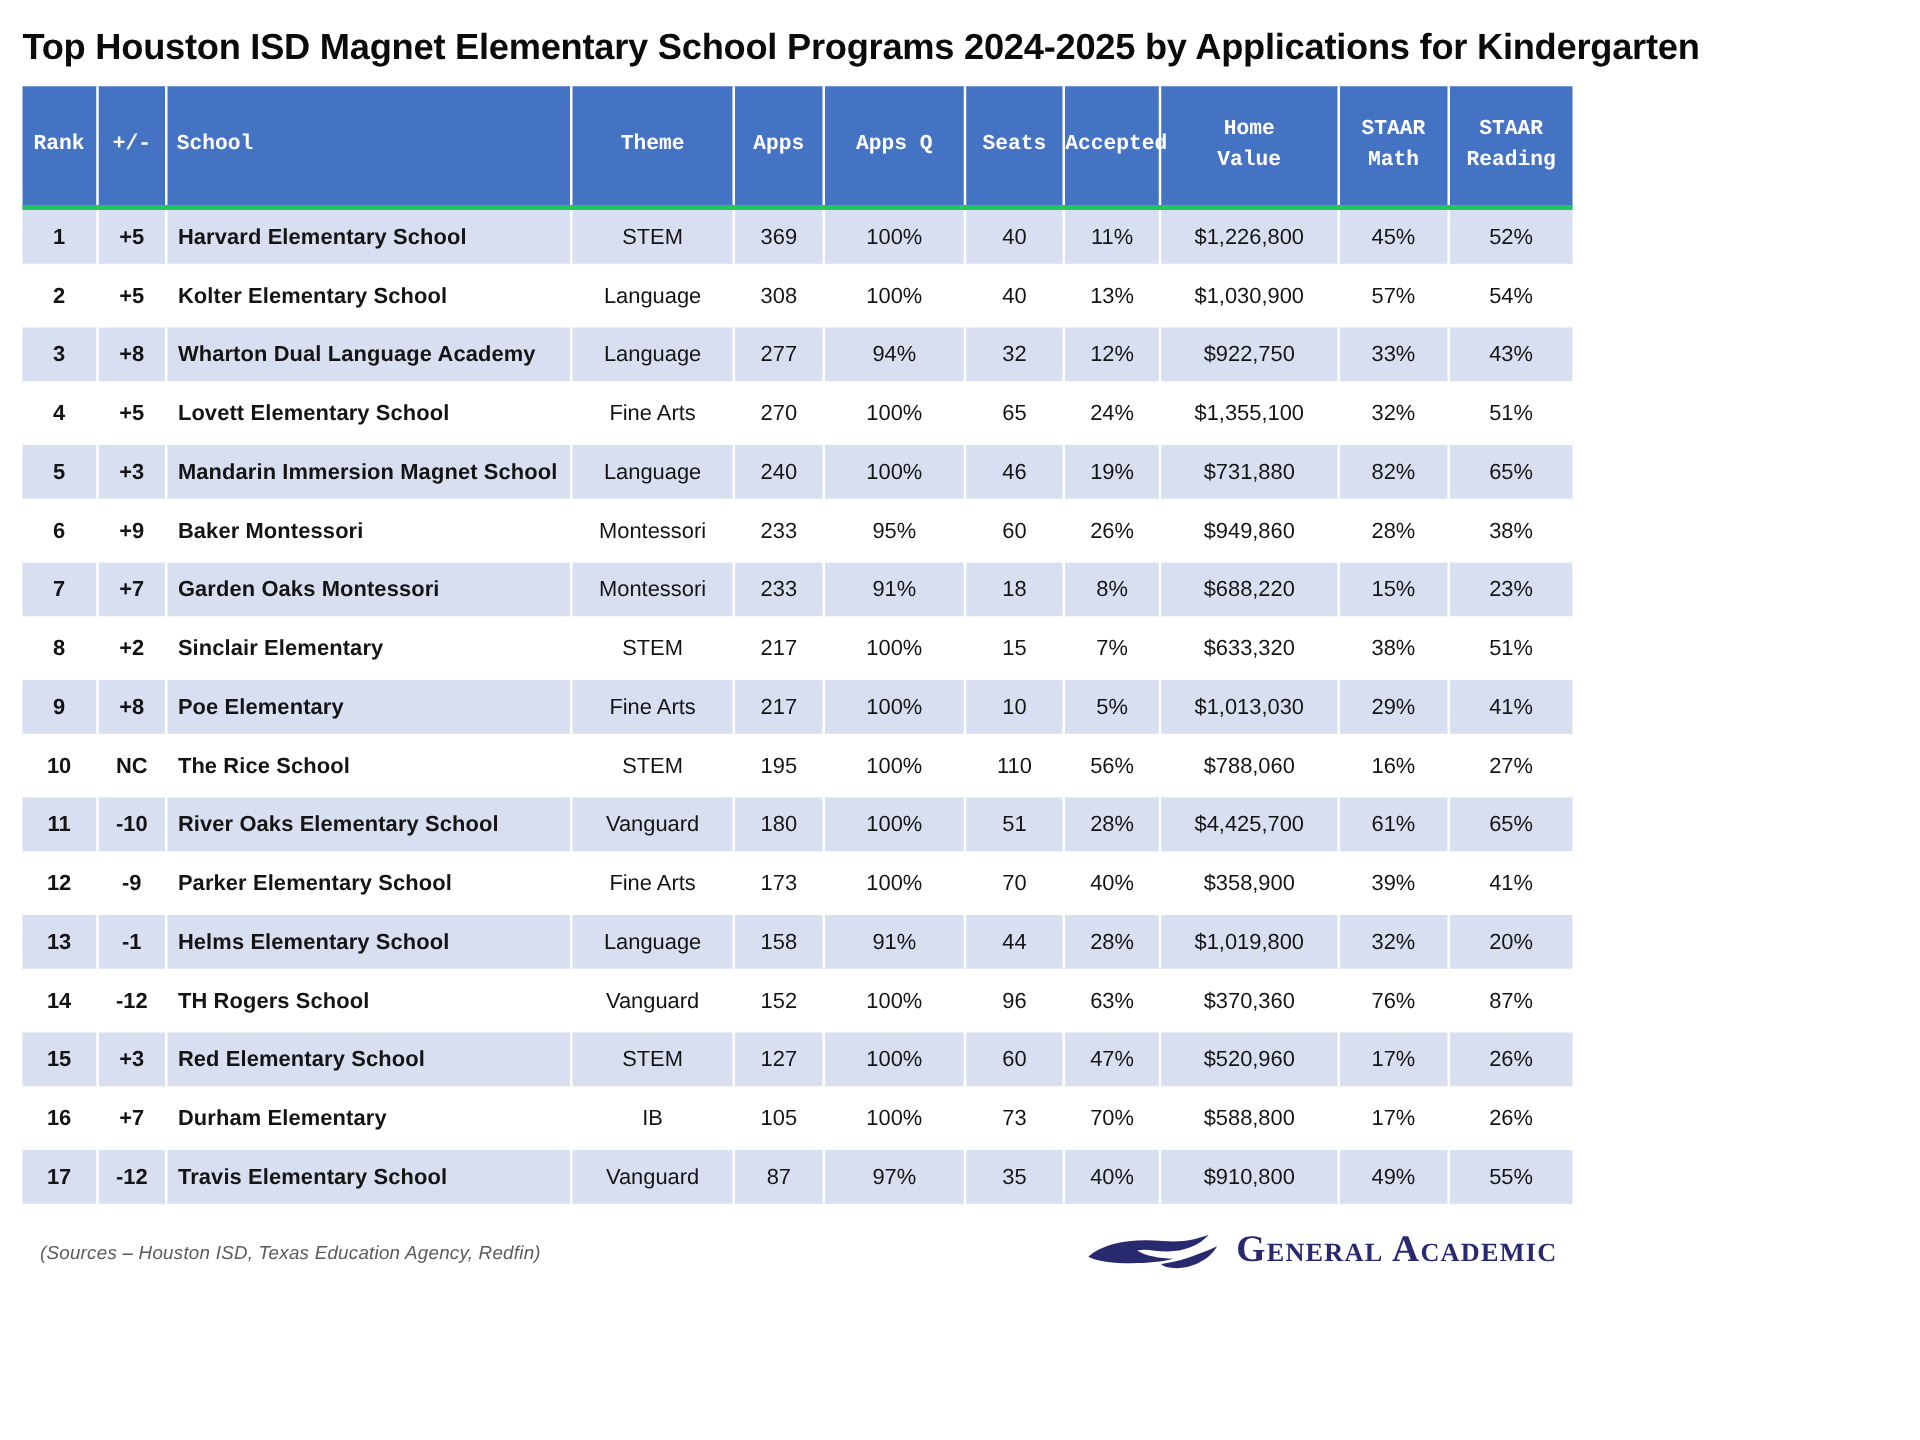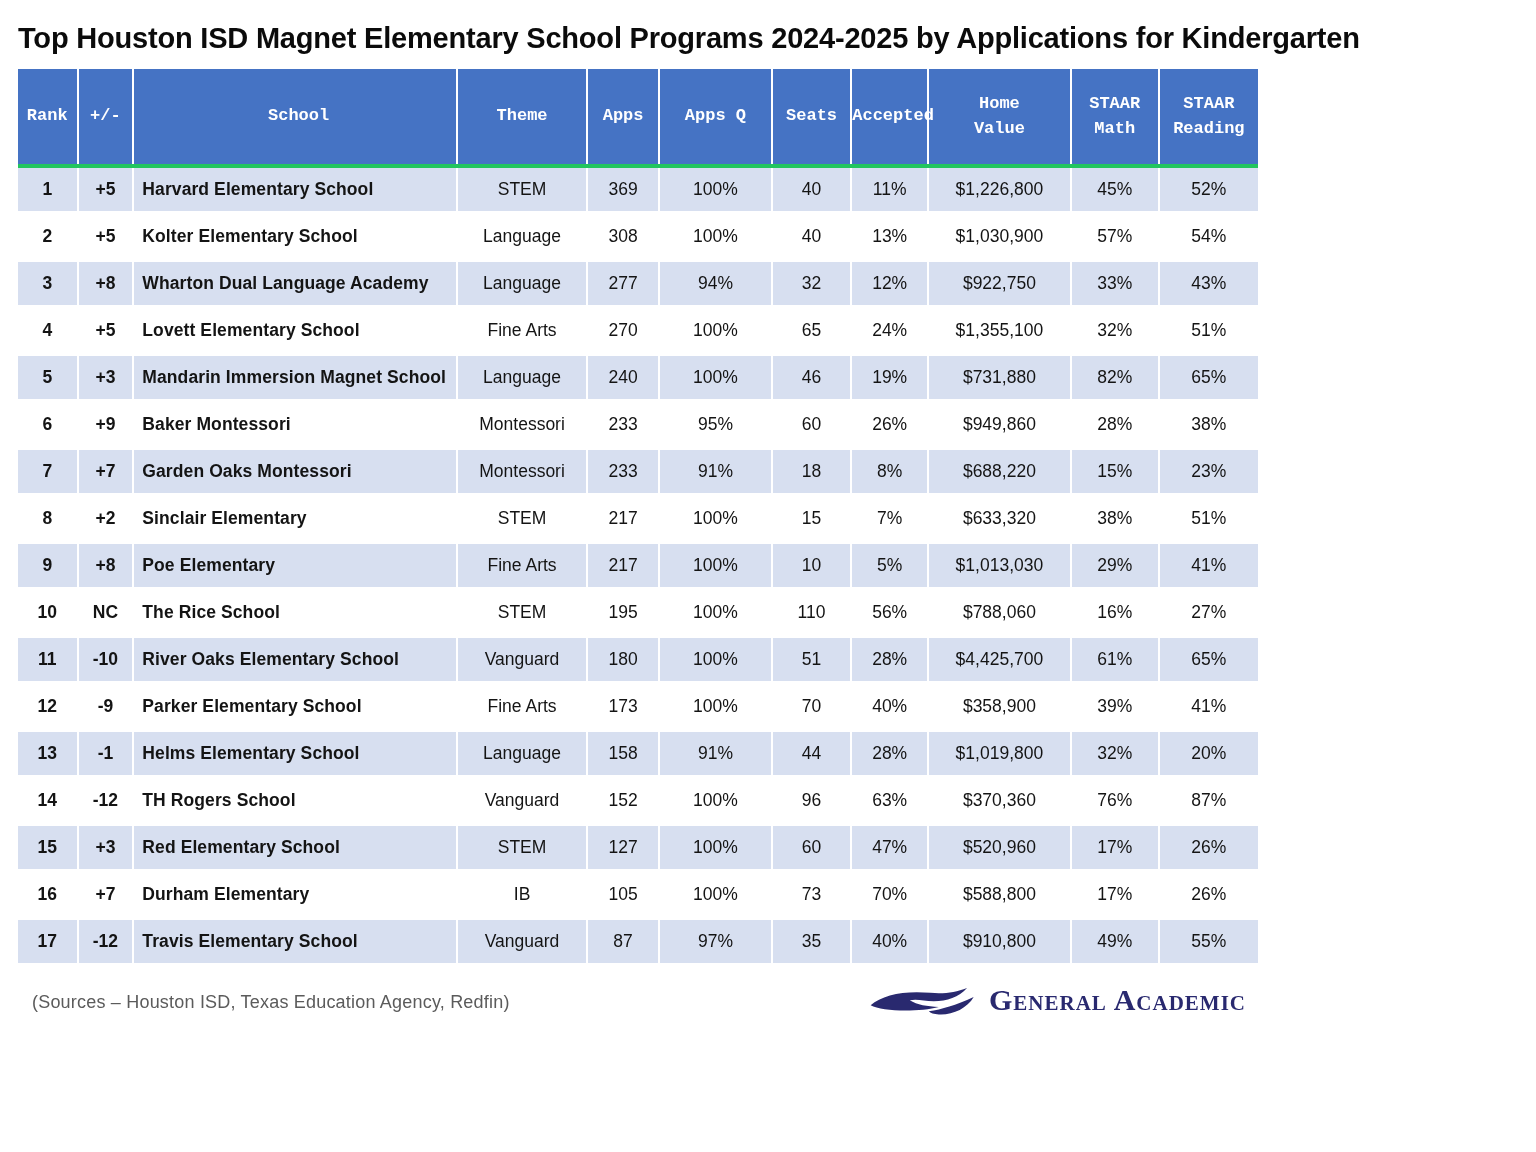--- a/index.html
+++ b/index.html
@@ -30,21 +30,21 @@
     font-weight: 700;
     font-size: 17px;
     height: 97px;
     vertical-align: middle;
     text-align: center;
     white-space: pre-line;
     border-right: 2px solid #ffffff;
     line-height: 1.45;
   }
   thead th:last-child { border-right: none; }
-  thead th.col-school { text-align: center; padding-left: 7px; }
+  thead th.col-school { text-align: left; padding-left: 7px; }
 
   tbody tr { height: 47px; border-bottom: 4px solid #ffffff; }
   tbody tr:nth-child(odd)  { background: #D7DFF0; }
   tbody tr:nth-child(even) { background: #ffffff; }
 
   tbody td {
     font-size: 17.5px;
     text-align: center;
     vertical-align: middle;
     border-right: 2px solid #ffffff;
@@ -61,22 +61,23 @@
   }
 
   .footer-row {
     margin-top: 16px;
     display: flex;
     justify-content: space-between;
     align-items: center;
     padding: 0 12px 0 14px;
   }
   .sources-note {
+    font-style: italic;
     color: #5b5b5b;
-    font-size: 18px;
+    font-size: 15px;
     letter-spacing: 0.2px;
   }
   .brand {
     display: flex;
     align-items: flex-start;
     gap: 12px;
   }
   .brand-name {
     font-family: "Liberation Serif", "DejaVu Serif", serif;
     font-variant: small-caps;

